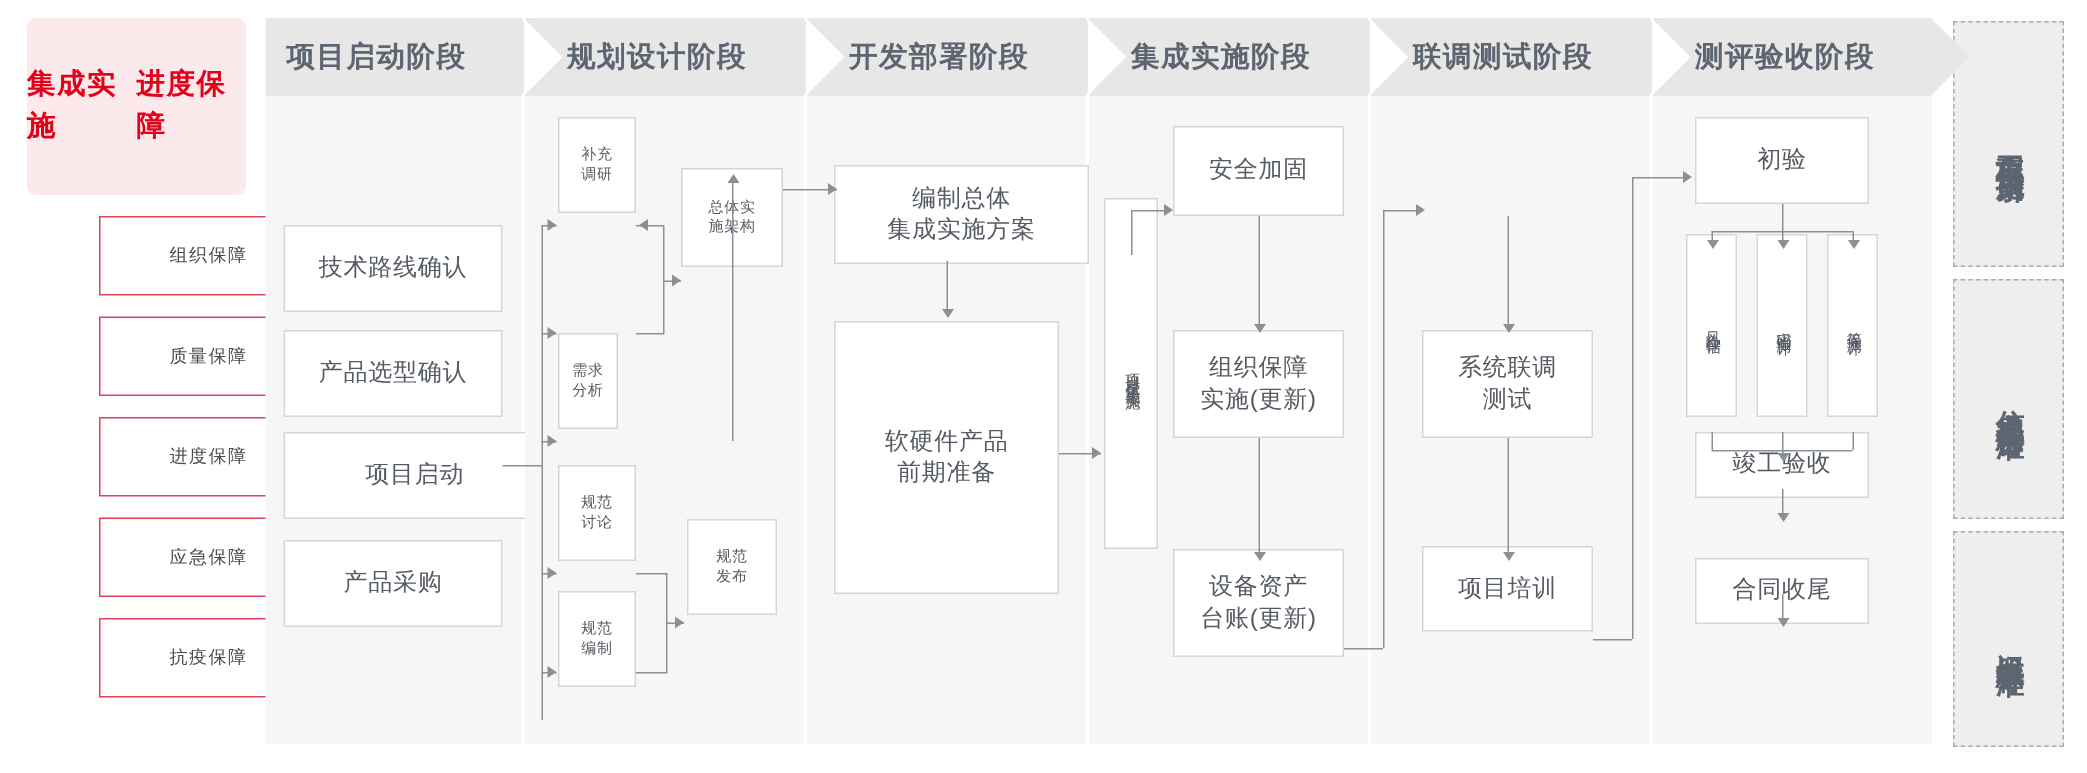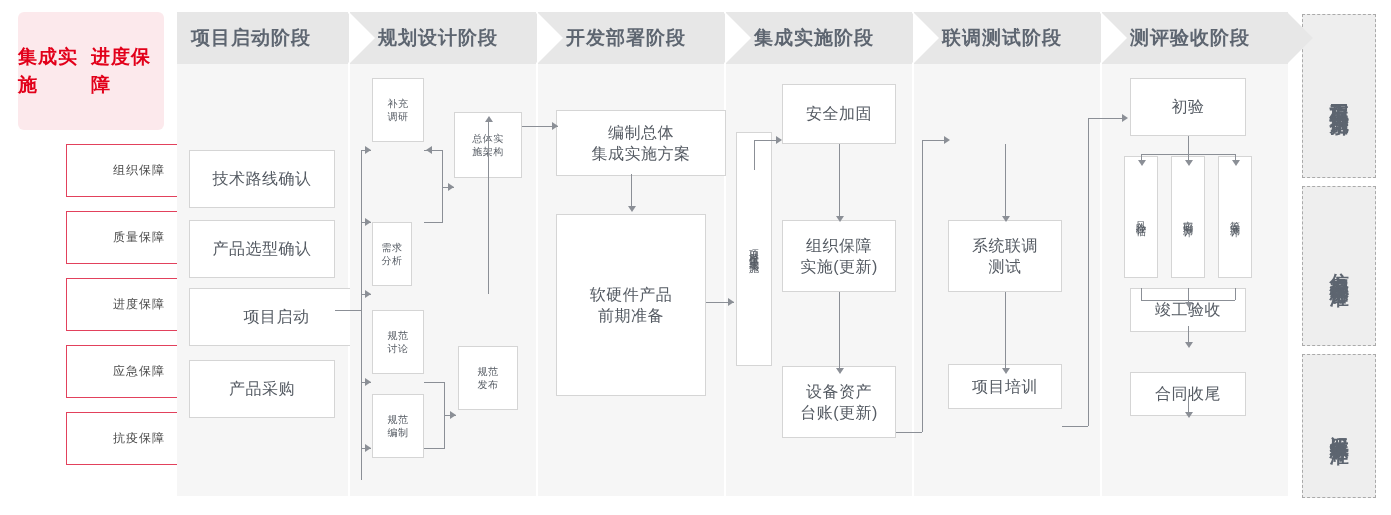--- a/index.html
+++ b/index.html
@@ -193,21 +193,21 @@
 
   <div class="col" style="left:914px;width:186px;">
     <div class="col-head">
       <span class="notch-in"></span>
       <span style="padding-left:14px">联调测试阶段</span>
       <span class="notch"></span>
     </div>
     <div class="col-body" style="height:432px;">
       <div class="bx" style="left:34px;top:156px;width:114px;height:72px;">系统联调
 测试</div>
-      <div class="bx" style="left:34px;top:300px;width:114px;height:45px;">项目培训</div>
+      <div class="bx" style="left:34px;top:300px;width:114px;height:57px;">项目培训</div>
     </div>
   </div>
 
   <div class="col" style="left:1102px;width:186px;">
     <div class="col-head">
       <span class="notch-in"></span>
       <span style="padding-left:14px">测评验收阶段</span>
       <span class="notch"></span>
     </div>
     <div class="col-body" style="height:432px;">

